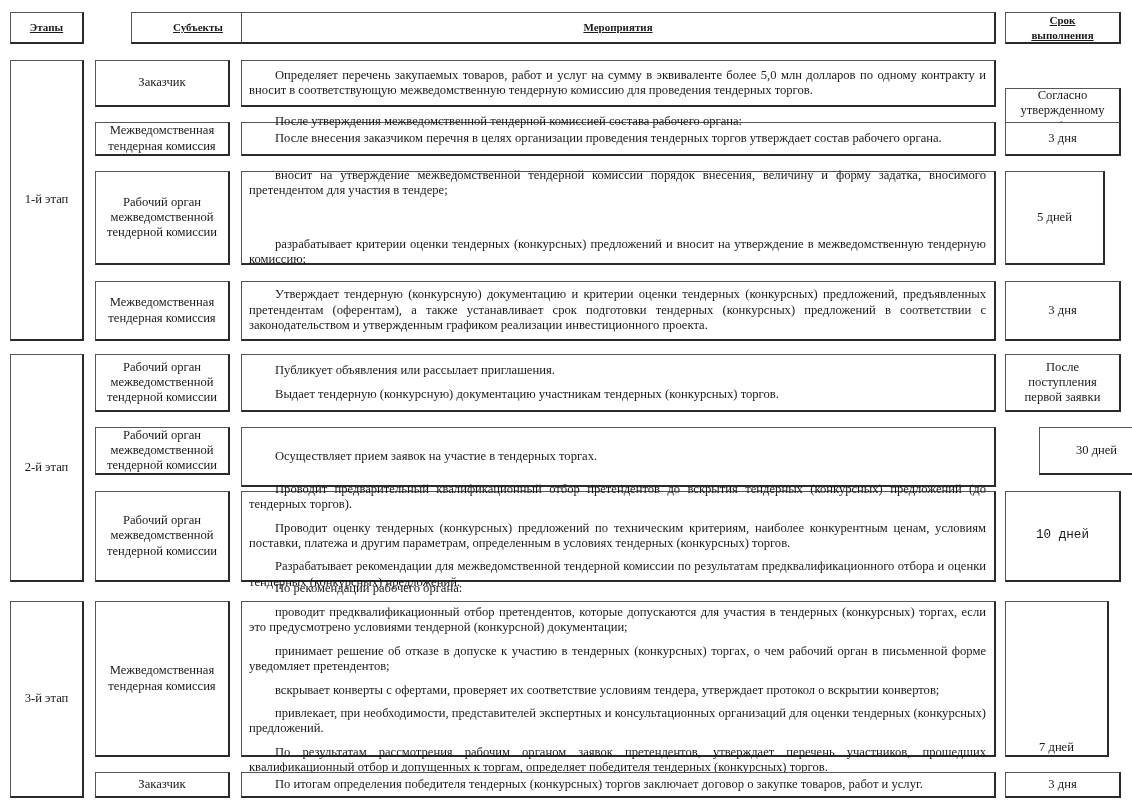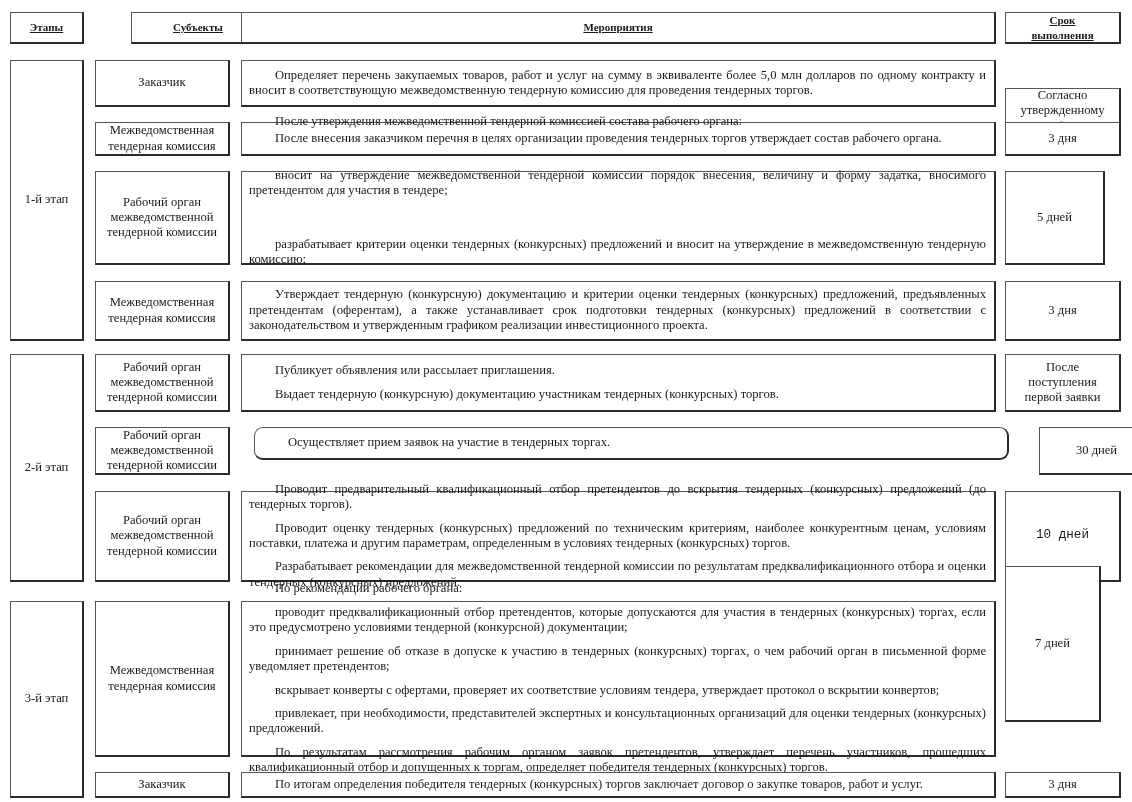--- a/index.html
+++ b/index.html
@@ -85,21 +85,21 @@
     <div class="box txt" style="left: 241px; top: 354px; width: 755px; height: 58px;">
       <p>Публикует объявления или рассылает приглашения.</p>
       <p>Выдает тендерную (конкурсную) документацию участникам тендерных (конкурсных) торгов.</p>
     </div>
     <div class="box center cell" style="left: 1005px; top: 354px; width: 116px; height: 58px; padding: 0px 6px;">
       <span>После поступления первой заявки</span>
     </div>
     <div class="box center cell" style="left: 95px; top: 427px; width: 135px; height: 48px; padding: 0px 6px;">
       <span>Рабочий орган межведомственной тендерной комиссии</span>
     </div>
-    <div class="box txt" style="left: 254px; top: 427px; width: 755px; height: 33px; border-radius: 9px;">
+    <div class="box txt" style="left: 241px; top: 427px; width: 755px; height: 60px;">
       <p>Осуществляет прием заявок на участие в тендерных торгах.</p>
     </div>
     <div class="box center cell" style="left: 1039px; top: 427px; width: 116px; height: 48px; padding: 0px 6px;">
       <span>30 дней</span>
     </div>
     <div class="box center cell" style="left: 95px; top: 491px; width: 135px; height: 91px; padding: 0px 6px;">
       <span>Рабочий орган межведомственной тендерной комиссии</span>
     </div>
     <div class="box txt" style="left: 241px; top: 491px; width: 755px; height: 91px; justify-content: center;">
       <p>Проводит предварительный квалификационный отбор претендентов до вскрытия тендерных (конкурсных) предложений (до тендерных торгов).</p>
@@ -113,21 +113,21 @@
       <span>Межведомственная тендерная комиссия</span>
     </div>
     <div class="box txt" style="left: 241px; top: 601px; width: 755px; height: 156px;">
       <p>По рекомендации рабочего органа:</p>
       <p>проводит предквалификационный отбор претендентов, которые допускаются для участия в тендерных (конкурсных) торгах, если это предусмотрено условиями тендерной (конкурсной) документации;</p>
       <p>принимает решение об отказе в допуске к участию в тендерных (конкурсных) торгах, о чем рабочий орган в письменной форме уведомляет претендентов;</p>
       <p>вскрывает конверты с офертами, проверяет их соответствие условиям тендера, утверждает протокол о вскрытии конвертов;</p>
       <p>привлекает, при необходимости, представителей экспертных и консультационных организаций для оценки тендерных (конкурсных) предложений.</p>
       <p>По результатам рассмотрения рабочим органом заявок претендентов, утверждает перечень участников, прошедших квалификационный отбор и допущенных к торгам, определяет победителя тендерных (конкурсных) торгов.</p>
     </div>
-    <div class="box center cell" style="left: 1005px; top: 566px; width: 96px; height: 156px; padding: 0px 6px;">
+    <div class="box center cell" style="left: 1005px; top: 601px; width: 104px; height: 156px; padding: 0px 6px; align-items: flex-end;">
       <span>7 дней</span>
     </div>
     <div class="box center cell" style="left: 95px; top: 772px; width: 135px; height: 26px; padding: 0px 6px;">
       <span>Заказчик</span>
     </div>
     <div class="box txt" style="left: 241px; top: 772px; width: 755px; height: 26px;">
       <p>По итогам определения победителя тендерных (конкурсных) торгов заключает договор о закупке товаров, работ и услуг.</p>
     </div>
     <div class="box center cell" style="left: 1005px; top: 772px; width: 116px; height: 26px; padding: 0px 6px;">
       <span>3 дня</span>

